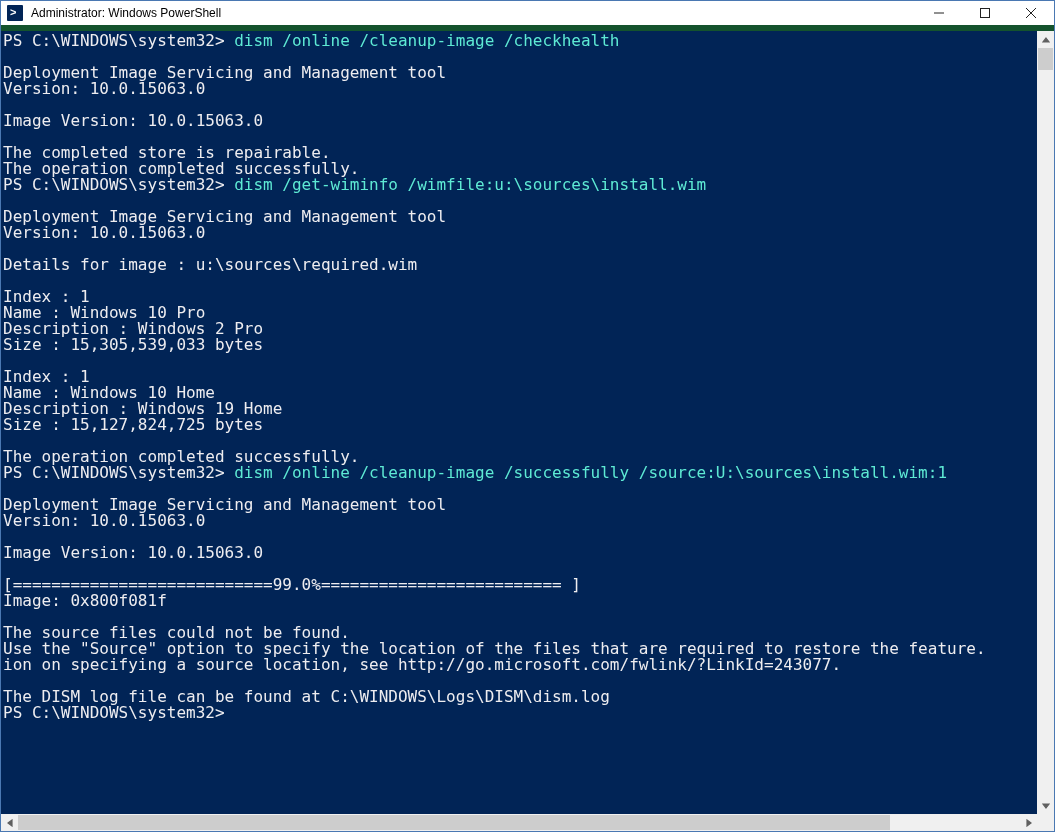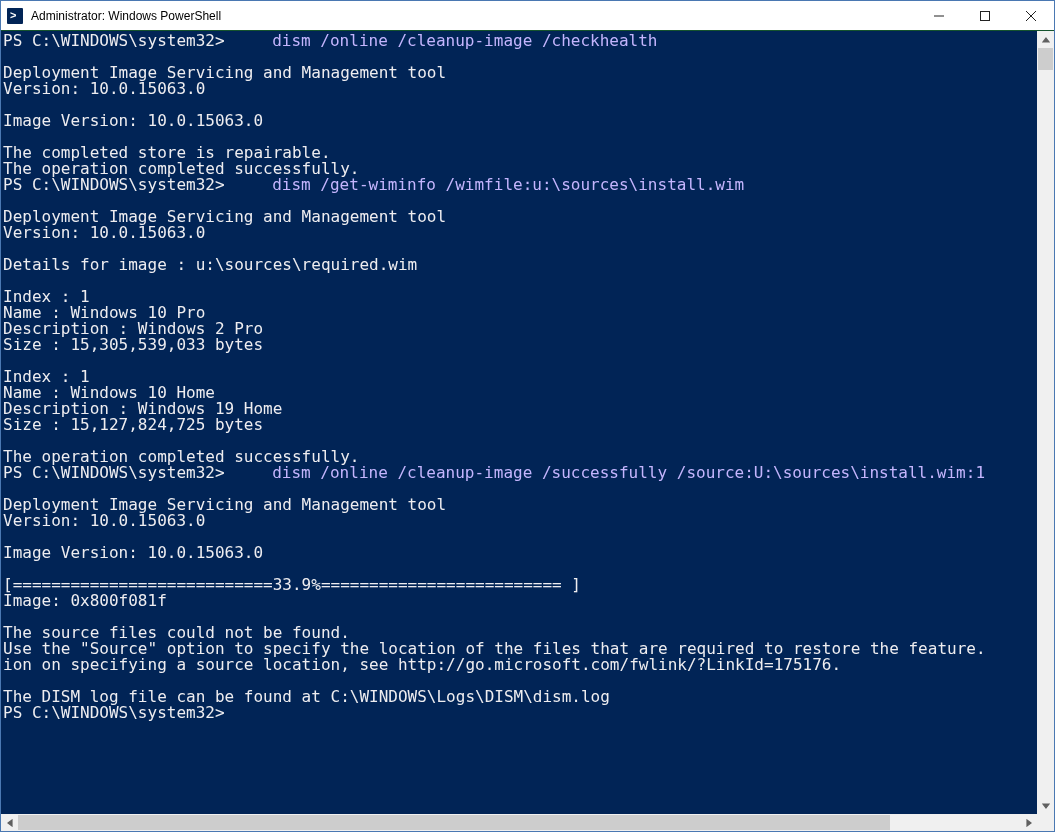--- a/index.html
+++ b/index.html
@@ -9,21 +9,21 @@
     background: #fff;
     font-family: "Segoe UI", Tahoma, sans-serif;
     overflow: hidden;
     border: 1px solid #4a78b2;
   }
   .titlebar {
     height: 30px;
     background: #fff;
     display: flex;
     align-items: center;
-    border-bottom: 1px solid #14532d;
+    border-bottom: 6px solid #14532d;
   }
   .titlebar .icon-box {
     width: 28px;
     display: flex;
     align-items: center;
     justify-content: center;
   }
   .ps-icon {
     width: 16px; height: 16px;
     background: #012456;
@@ -70,21 +70,21 @@
     position: absolute;
     left: 0; top: 0; right: 17px; bottom: 17px;
     padding: 2px 2px;
     font-family: Consolas, "Lucida Console", monospace;
     font-size: 16px;
     line-height: 16px;
     color: #eeedf0;
     white-space: pre;
     overflow: hidden;
   }
-  .cmd { color: #c4b5fd; margin-left: 38px; }
+  .cmd { color: #5eead4; }
   .scrollbar-v {
     position: absolute;
     right: 0; top: 0; bottom: 17px;
     width: 17px;
     background: #f0f0f0;
     display: flex;
     flex-direction: column;
   }
   .scrollbar-h {
     position: absolute;
@@ -177,26 +177,26 @@
 <span>Size : 15,127,824,725 bytes</span>
 
 <span>The operation completed successfully.</span>
 <span>PS C:\WINDOWS\system32&gt; </span><span class="cmd">dism /online /cleanup-image /successfully /source:U:\sources\install.wim:1</span>
 
 <span>Deployment Image Servicing and Management tool</span>
 <span>Version: 10.0.15063.0</span>
 
 <span>Image Version: 10.0.15063.0</span>
 
-<span>[===========================33.9%========================= ]</span>
+<span>[===========================99.0%========================= ]</span>
 <span>Image: 0x800f081f</span>
 
 <span>The source files could not be found.</span>
 <span>Use the "Source" option to specify the location of the files that are required to restore the feature. </span>
-<span>ion on specifying a source location, see http://go.microsoft.com/fwlink/?LinkId=175176.</span>
+<span>ion on specifying a source location, see http://go.microsoft.com/fwlink/?LinkId=243077.</span>
 
 <span>The DISM log file can be found at C:\WINDOWS\Logs\DISM\dism.log</span>
 <span>PS C:\WINDOWS\system32&gt; </span></div>
 
   <div class="scrollbar-v">
     <div class="sb-btn">
       <svg width="8" height="8">
           <polygon points="4,2 7,6 1,6"></polygon>
         </svg>
     </div>

